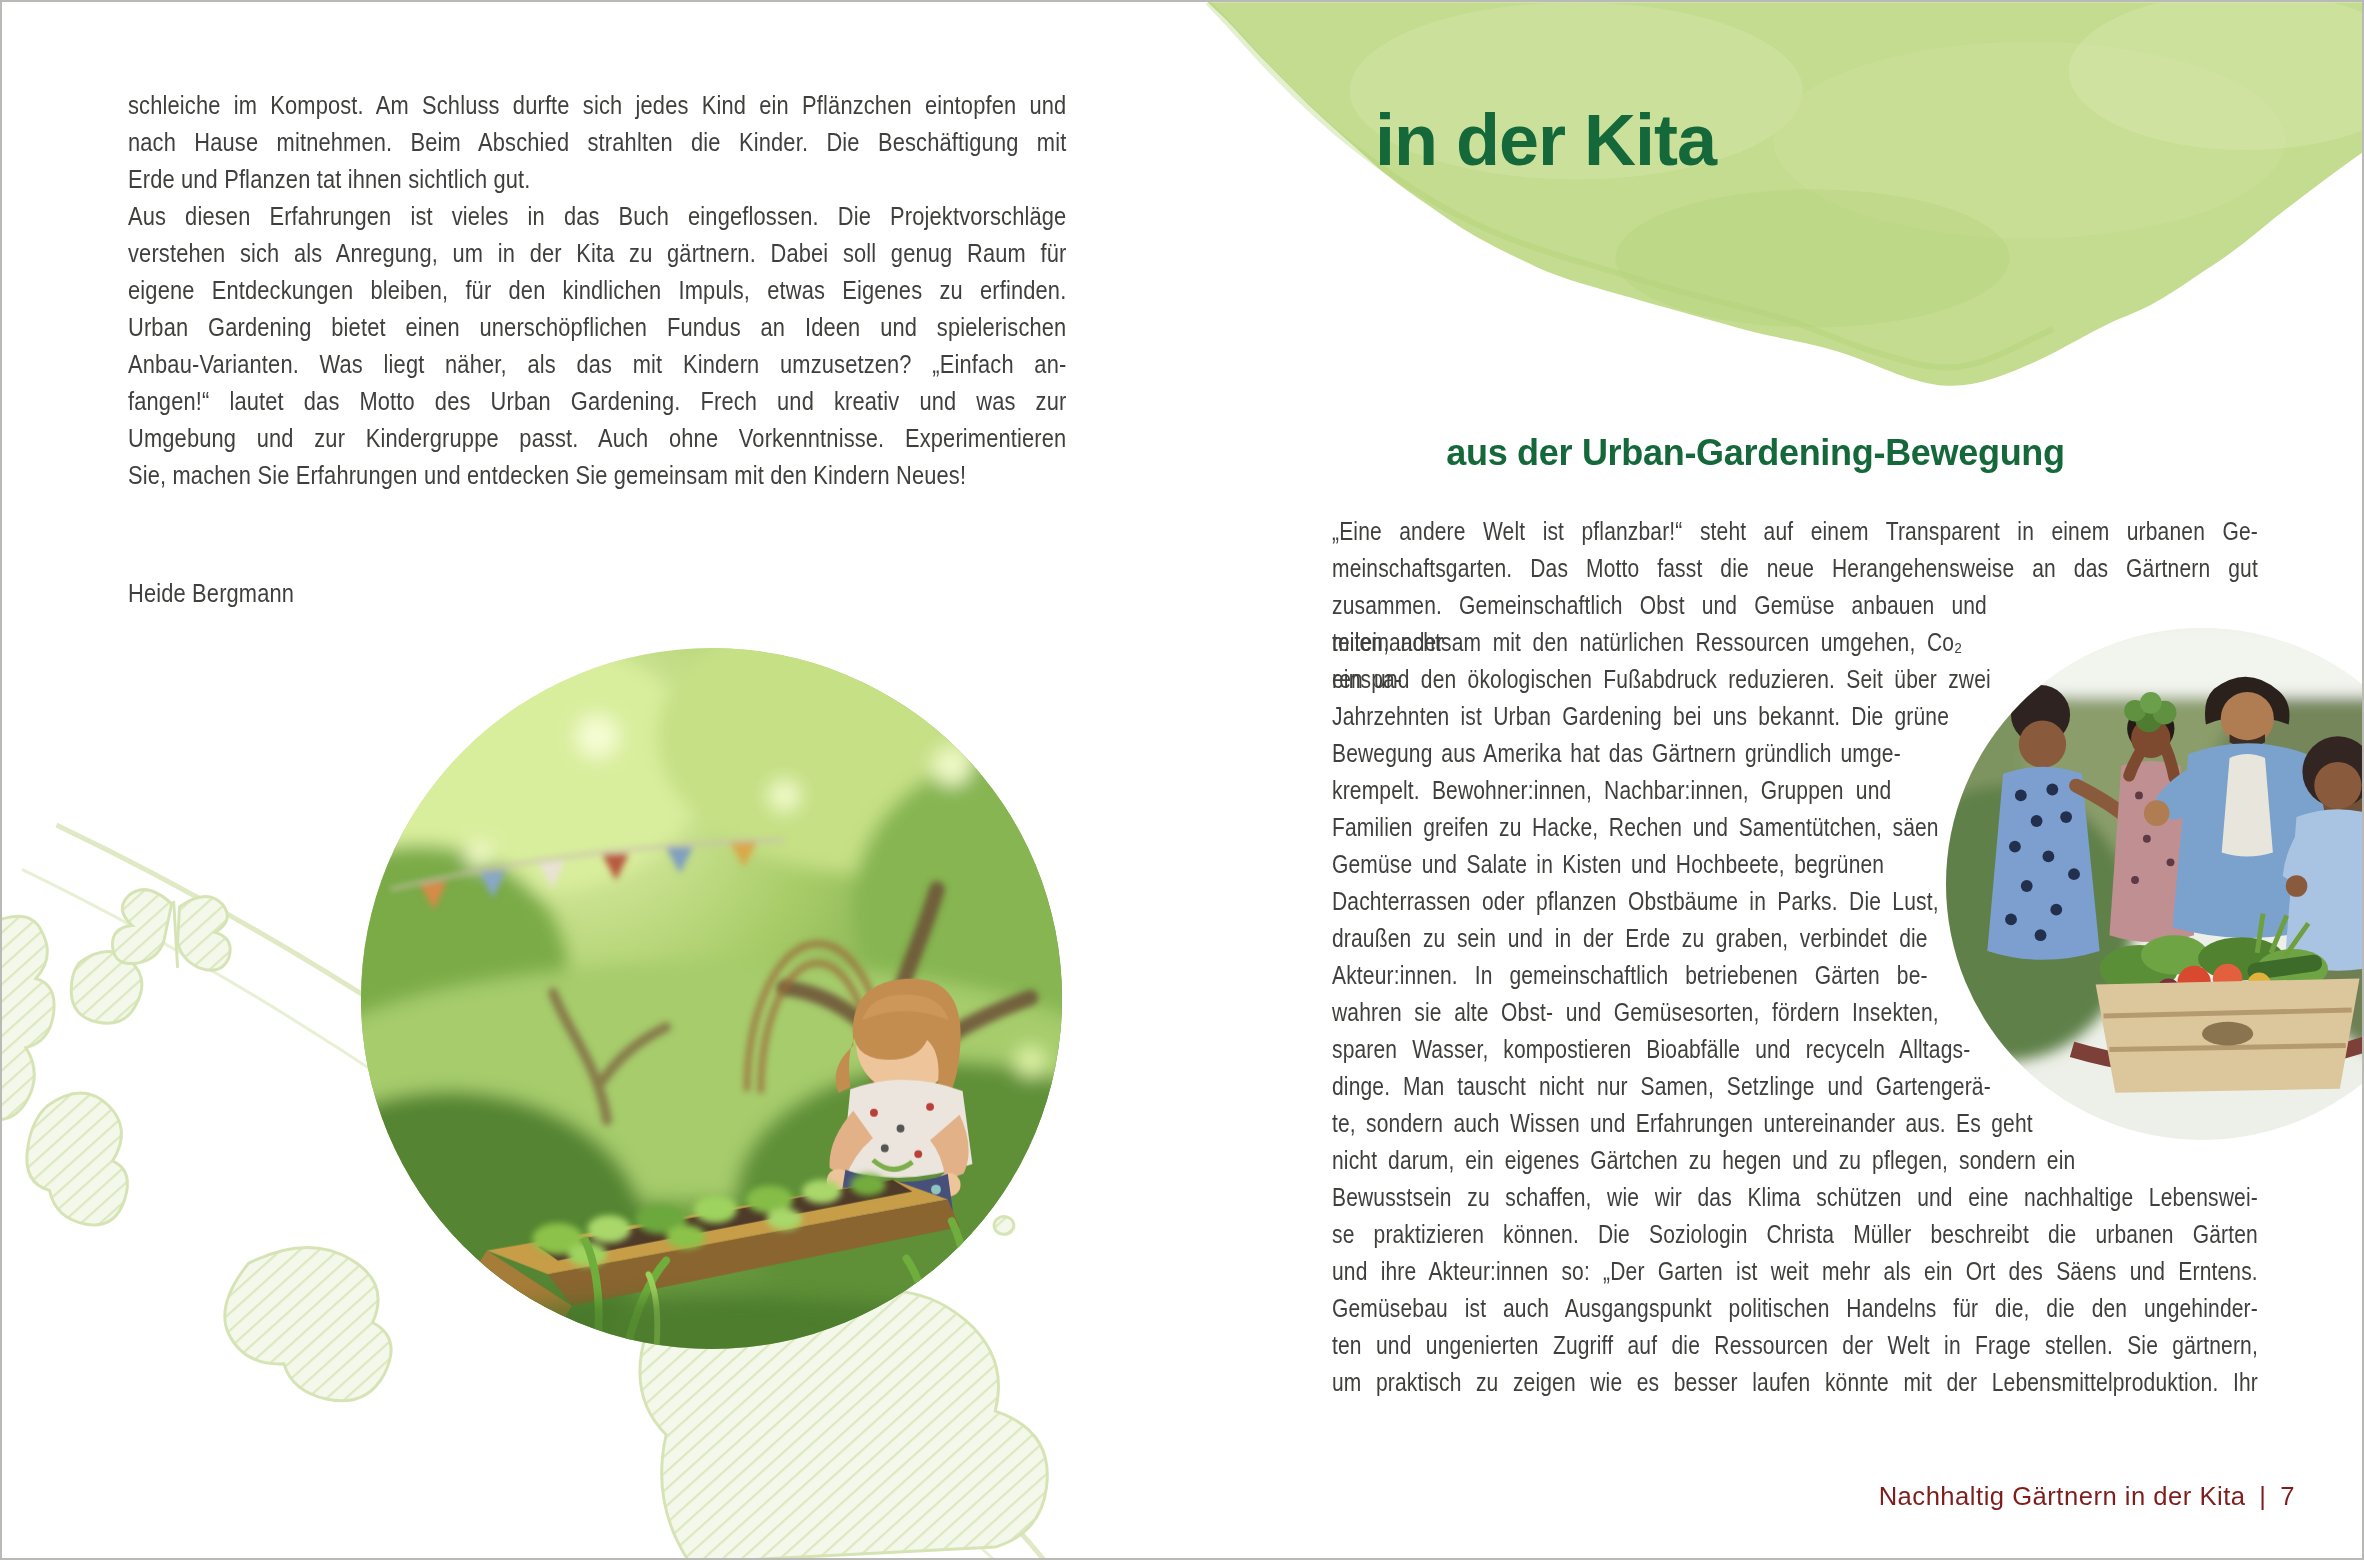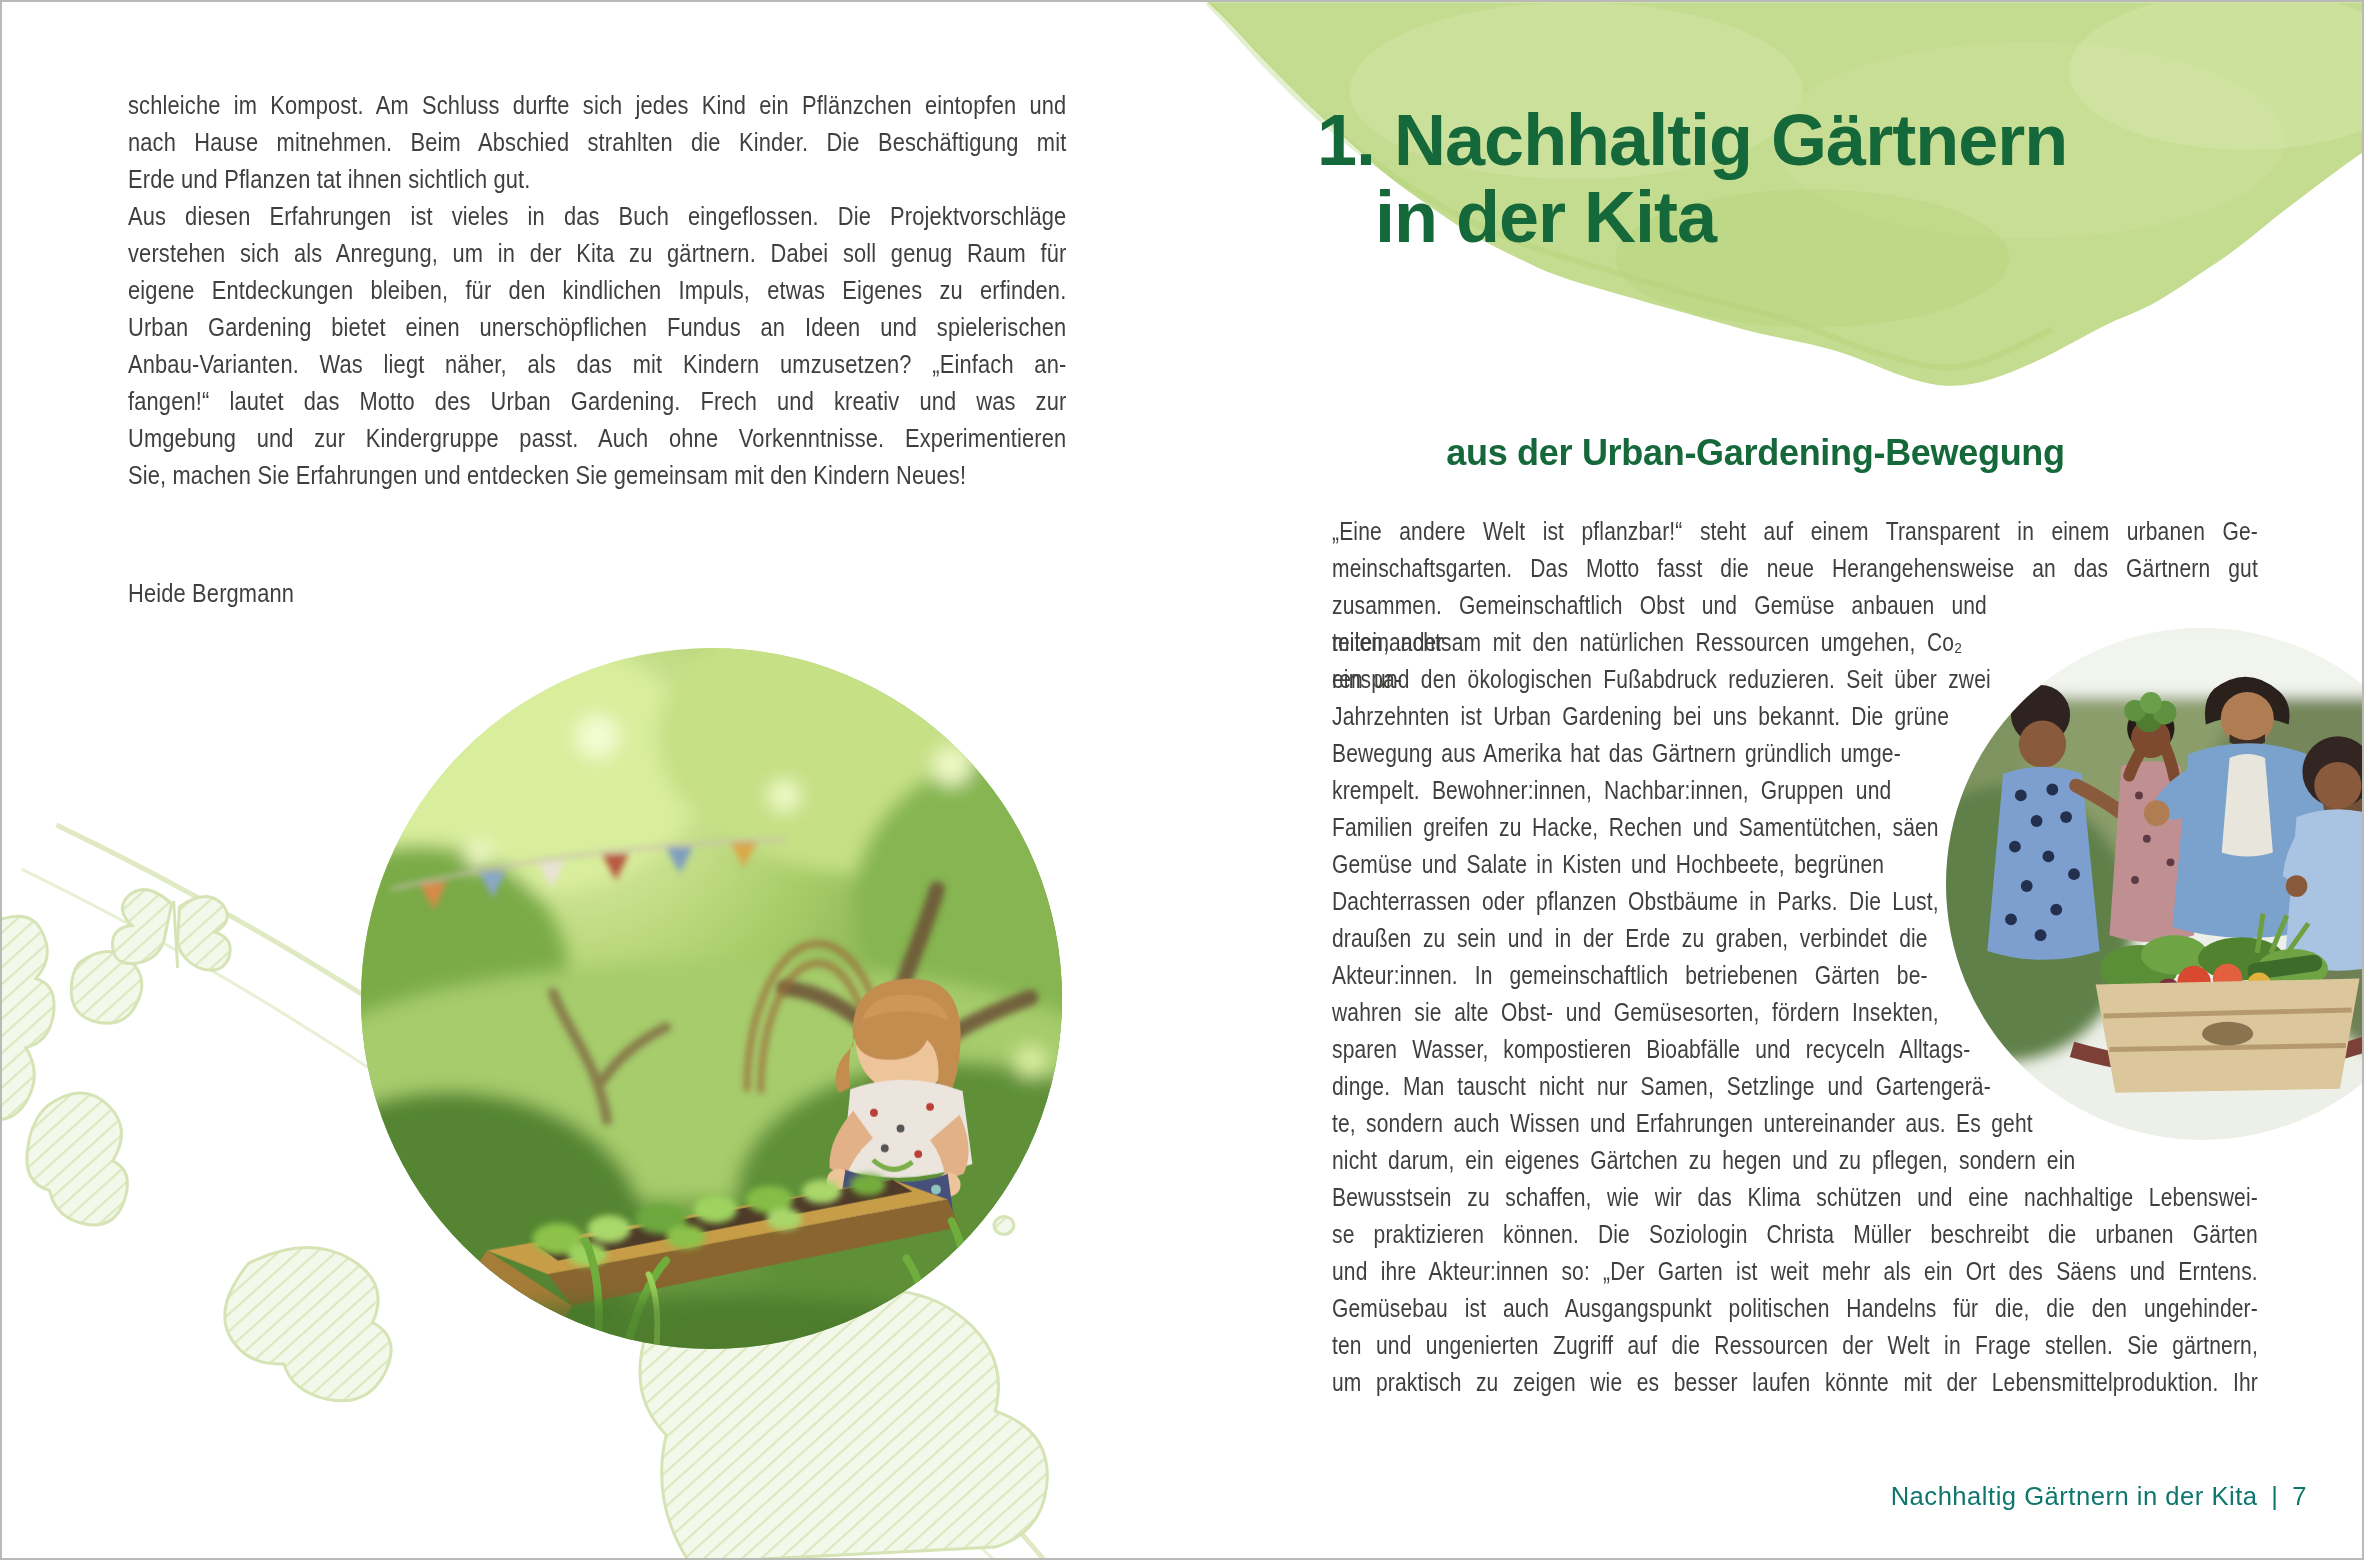--- a/index.html
+++ b/index.html
@@ -45,22 +45,22 @@
   .rcol .tline:nth-child(10){padding-right:473px;}
   .rcol .tline:nth-child(11){padding-right:404px;}
   .rcol .tline:nth-child(12){padding-right:418px;}
   .rcol .tline:nth-child(13){padding-right:418px;}
   .rcol .tline:nth-child(14){padding-right:404px;}
   .rcol .tline:nth-child(15){padding-right:364px;}
   .rcol .tline:nth-child(16){padding-right:338px;}
   .rcol .tline:nth-child(17){padding-right:285px;}
   .rcol .tline:nth-child(18){padding-right:231px;}
   .footer{
-    position:absolute; right:55px; top:1480px; font-size:25.6px; letter-spacing:0.5px;
-    color:#0f766e; white-space:nowrap;
+    position:absolute; right:67px; top:1480px; font-size:25.6px; letter-spacing:0.5px;
+    color:#7f1d1d; white-space:nowrap;
   }
   .footer .sep{margin:0 13.8px;}
   
   .blob-svg{position:absolute; left:1062px; top:0; width:1302px; height:424px;}
   .sketch-svg{position:absolute; left:-49px; top:680px; width:1251px; height:881px;}
   .photo-left{position:absolute; left:359px; top:646px; width:701px; height:701px;}
   .photo-right{position:absolute; left:1944px; top:626px; width:512px; height:512px;}
 </style>
 </head>
 <body>
@@ -234,21 +234,20 @@
              C 360,194 390,212 420,226 C 450,240 484,252 518,262 C 552,272 586,282 620,292
              C 656,302 692,310 726,320 C 760,330 792,346 826,356 C 860,366 888,376 920,368
              C 948,362 976,344 1004,332" fill="none" stroke="#aed073" stroke-width="6" opacity="0.35"></path>
     <ellipse cx="520" cy="90" rx="230" ry="90" fill="#d2e4a6" opacity="0.55"></ellipse>
     <ellipse cx="980" cy="140" rx="260" ry="100" fill="#cde09c" opacity="0.5"></ellipse>
     <ellipse cx="760" cy="260" rx="200" ry="70" fill="#b6d37e" opacity="0.45"></ellipse>
     <ellipse cx="1200" cy="70" rx="180" ry="80" fill="#d6e6ac" opacity="0.45"></ellipse>
   </svg>
 
   <div class="chapter-title">
-    <div class="line1">1. Nachhaltig Gärtnern</div>
     <div class="line2">in der Kita</div>
   </div>
 
   <div class="section-heading">
     <div>aus der Urban-Gardening-Bewegung</div>
   </div>
 
   <div class="rcol">
       <div class="tline">„Eine andere Welt ist pflanzbar!“ steht auf einem Transparent in einem urbanen Ge-</div>
       <div class="tline">meinschaftsgarten. Das Motto fasst die neue Herangehensweise an das Gärtnern gut</div>

